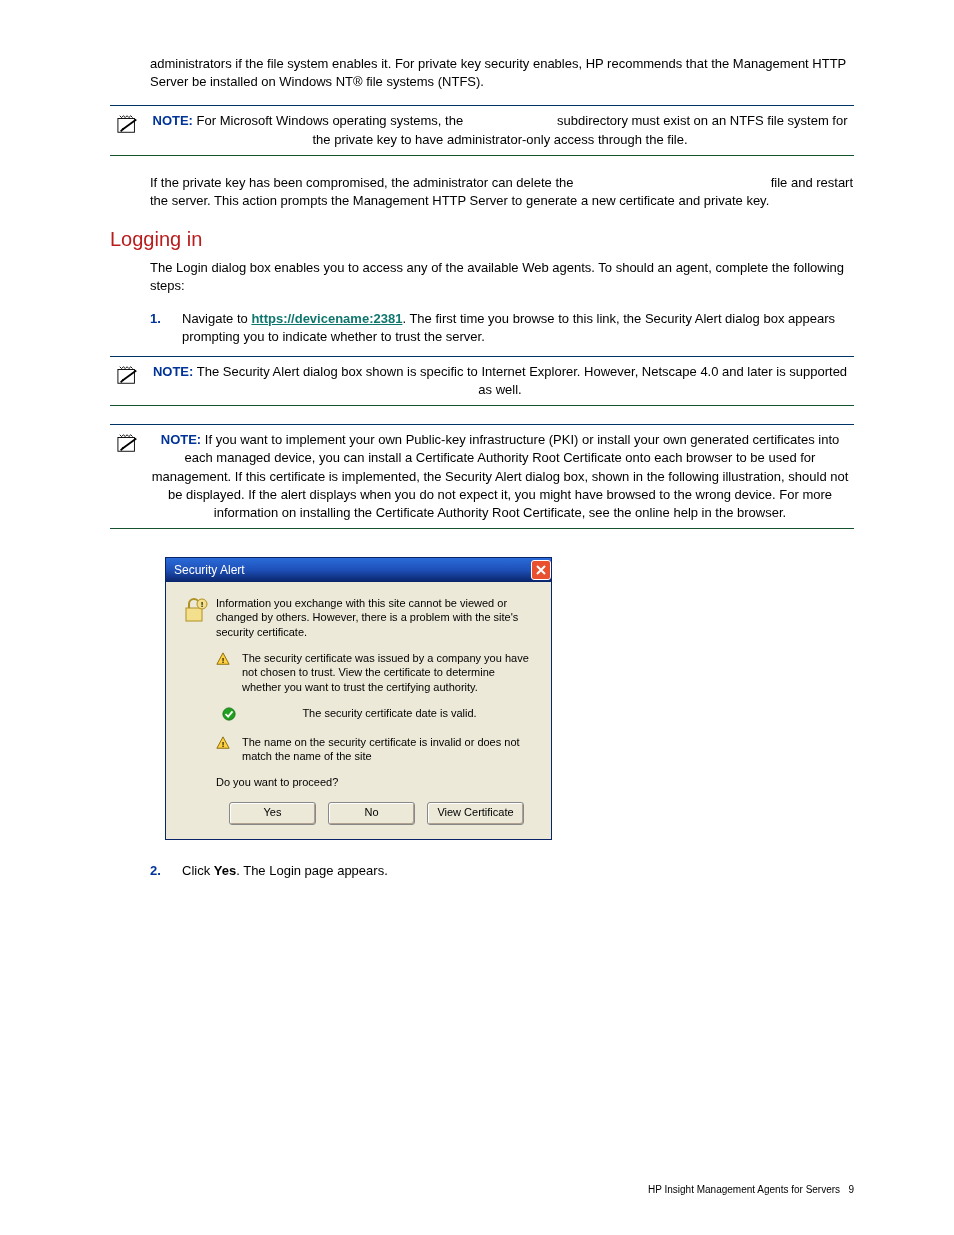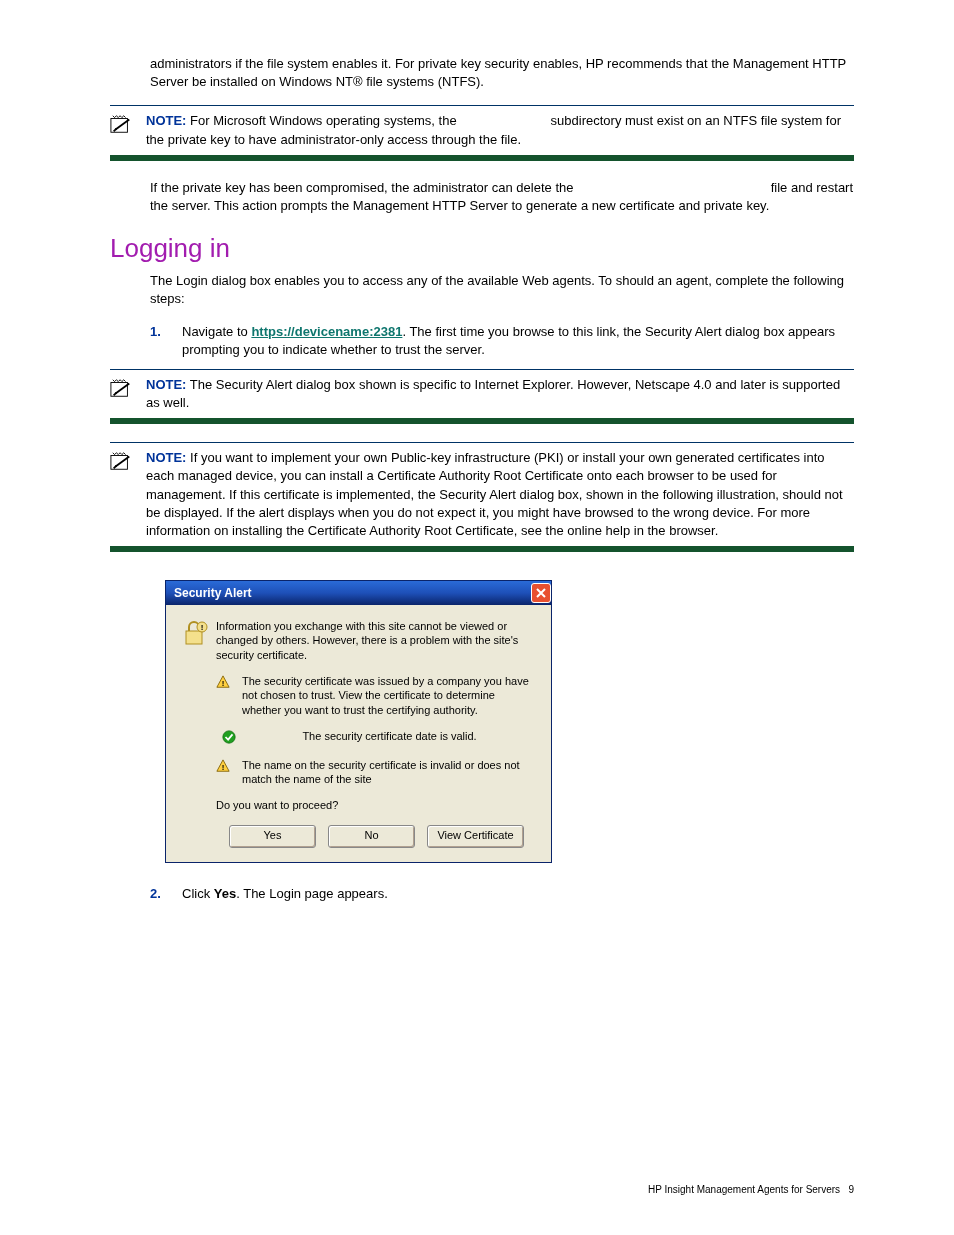--- a/index.html
+++ b/index.html
@@ -18,43 +18,44 @@
     min-height: 1235px;
     position: relative;
   }
   .body-text {
     margin-left: 40px;
     line-height: 1.4;
     margin-bottom: 14px;
   }
   .note-block {
     border-top: 1px solid #003366;
-    border-bottom: 6px solid #14532d;
+    border-bottom: 1px solid #14532d;
     padding: 6px 0;
     margin: 8px 0 18px 0;
     display: flex;
+    text-align: center;
   }
   .note-icon {
     width: 36px;
     flex-shrink: 0;
     padding-top: 2px;
   }
   .note-content {
     flex: 1;
     line-height: 1.4;
   }
   .note-label {
     color: #003399;
     font-weight: bold;
   }
   h2.section-heading {
     font-family: Arial, Helvetica, sans-serif;
-    color: #a21caf;
+    color: #b91c1c;
     font-weight: normal;
-    font-size: 26px;
+    font-size: 20px;
     margin: 18px 0 8px 0;
   }
   .ol-step {
     display: flex;
     margin-left: 40px;
     margin-bottom: 10px;
     line-height: 1.4;
   }
   .ol-num {
     color: #003399;
@@ -74,21 +75,21 @@
     width: 385px;
     border: 1px solid #0a246a;
     background: #ece9d8;
     font-family: Tahoma, Arial, sans-serif;
     font-size: 11px;
     color: #000;
   }
   .titlebar {
     background: linear-gradient(to bottom, #2a6bd8, #1e50b8 50%, #0a246a);
     color: #fff;
-    font-weight: bold;
+    font-weight: normal;
     font-size: 12px;
     height: 24px;
     display: flex;
     align-items: center;
     justify-content: space-between;
     padding: 0 0 0 8px;
   }
   .close-btn {
     width: 20px;
     height: 20px;

